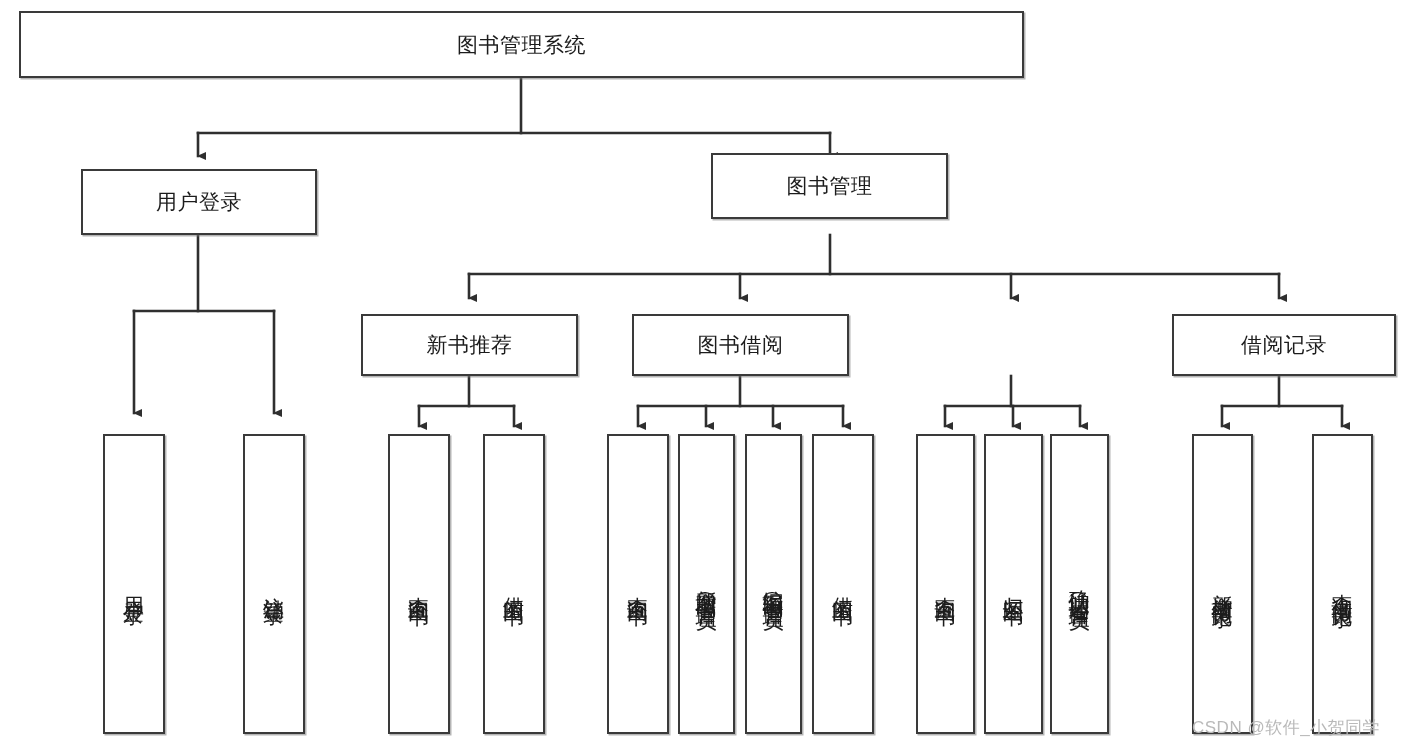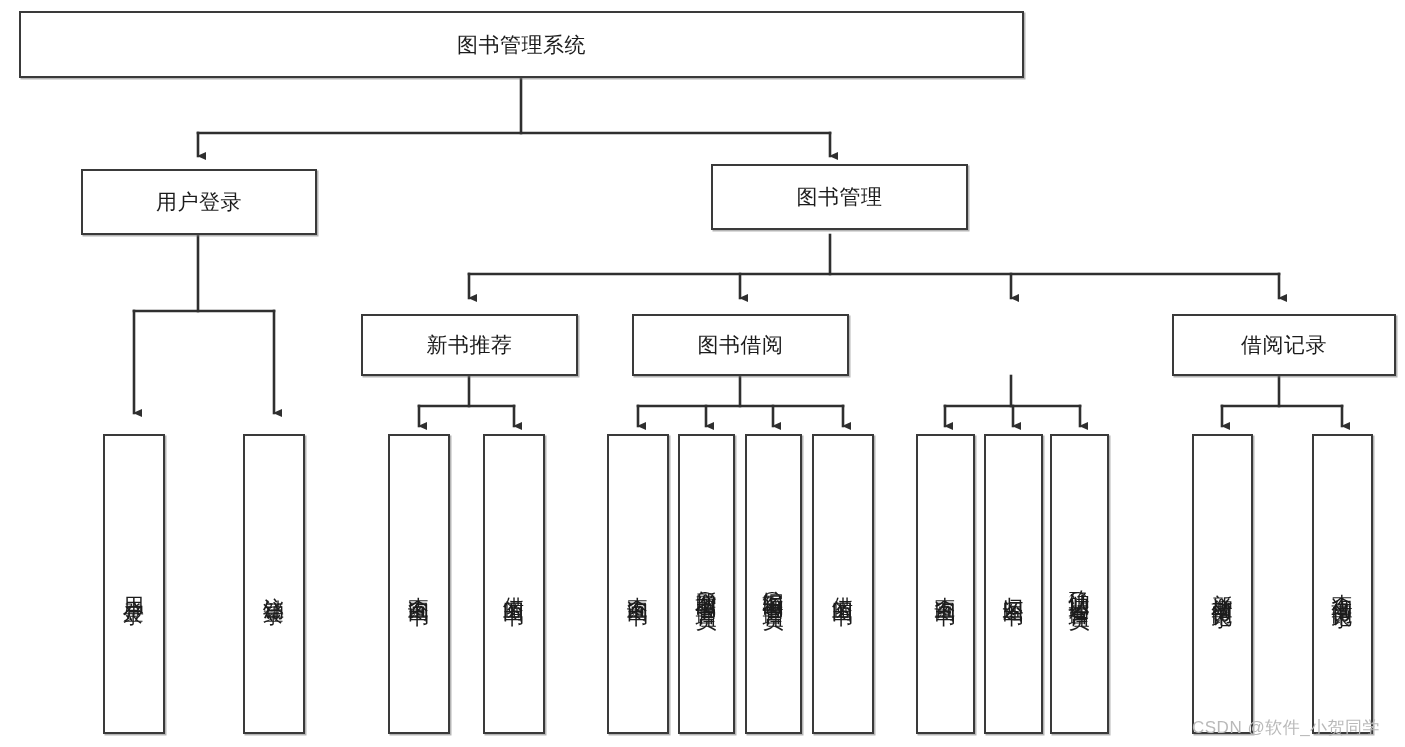--- a/index.html
+++ b/index.html
@@ -125,21 +125,21 @@
   </svg>
 
   <div class="node-box" style="left:19px; top:11px; width:1005px; height:67px;">
     <div class="node-label-h">图书管理系统</div>
   </div>
 
   <div class="node-box" style="left:81px; top:169px; width:236px; height:66px;">
     <div class="node-label-h">用户登录</div>
   </div>
 
-  <div class="node-box" style="left:711px; top:164px; width:257px; height:66px;">
+  <div class="node-box" style="left:711px; top:153px; width:237px; height:66px;">
     <div class="node-label-h">图书管理</div>
   </div>
 
   <div class="node-box" style="left:632px; top:314px; width:217px; height:62px;">
     <div class="node-label-h">图书借阅</div>
   </div>
 
   <div class="node-box" style="left:361px; top:314px; width:217px; height:62px;">
     <div class="node-label-h">新书推荐</div>
   </div>

